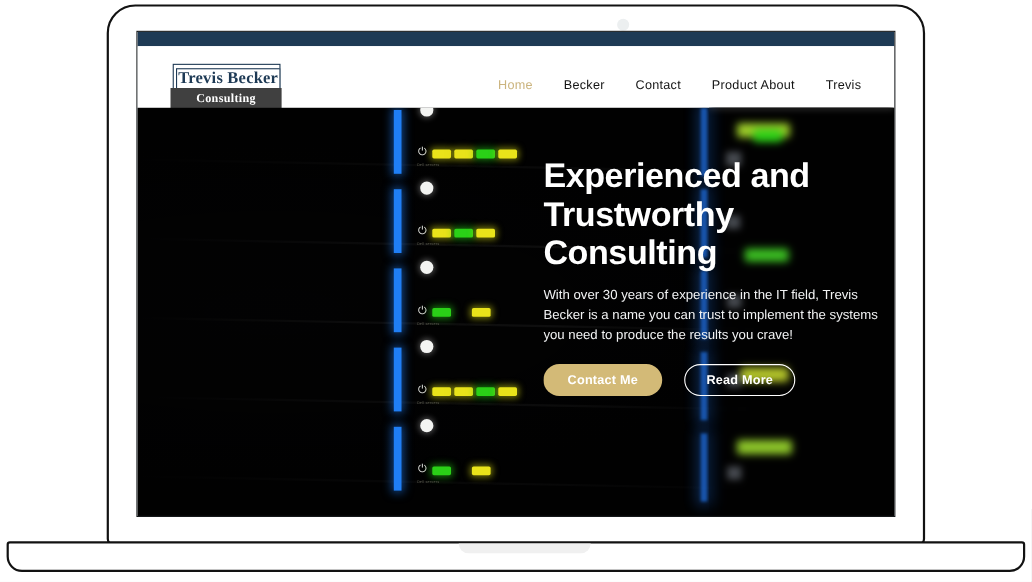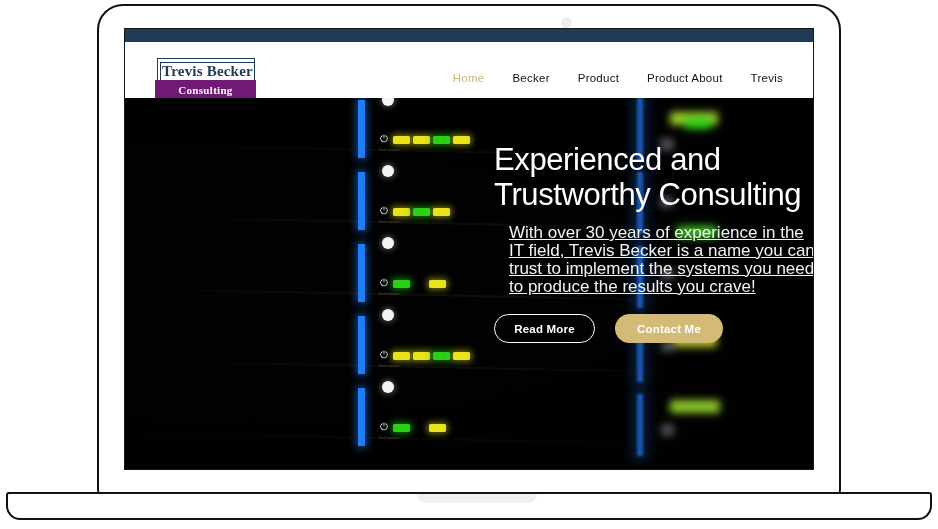--- a/index.html
+++ b/index.html
@@ -35,21 +35,21 @@
   #brand-logo{position:relative;width:108px;height:44px;}
   .logo-outer{position:absolute;left:5px;top:2px;width:98px;height:38px;
     border:1px solid #1e3a55;background:#fff;box-sizing:border-box;}
   .logo-inner-line{position:absolute;left:8px;top:6px;width:95px;height:31px;
     border:1.5px solid #1e3a55;background:#fff;box-sizing:border-box;}
   .logo-name{position:absolute;left:10px;top:6px;width:91px;height:18px;
     display:flex;align-items:center;justify-content:center;
     font-family:"Liberation Serif", serif;font-weight:bold;font-size:15px;
     color:#1e3a55;letter-spacing:.2px;white-space:nowrap;}
   .logo-sub{position:absolute;left:3px;top:24px;width:101px;height:20px;
-    background:#701a75;display:flex;align-items:center;justify-content:center;
+    background:#404040;display:flex;align-items:center;justify-content:center;
     font-family:"Liberation Serif", serif;font-weight:bold;font-size:11px;
     color:#ffffff;letter-spacing:.3px;text-align:right;}
 
   
   #main-nav{display:flex;align-items:center;gap:28px;}
   .nav-link{font-size:11.5px;color:#141414;letter-spacing:.25px;white-space:nowrap;
     cursor:pointer;}
   .nav-link.active{color:#cbb47e;margin-left:33px;}
 
   
@@ -79,23 +79,23 @@
   .led-y{background:#e9e31a;box-shadow:0 0 6px 2px rgba(216,220,20,.5);}
   .led-g{background:#2ad017;box-shadow:0 0 7px 2px rgba(40,200,22,.55);}
   .micro-label{position:absolute;font-size:3.4px;color:#5c5c50;letter-spacing:.2px;
     white-space:nowrap;filter:blur(.45px);}
 
   .blur-box{position:absolute;background:#7f8691;opacity:.55;filter:blur(1.6px);}
   .blur-led{position:absolute;border-radius:2px;filter:blur(2.6px);}
 
   
   #hero-content{position:absolute;left:369px;top:44px;width:320px;z-index:8;}
-  #hero-title{font-size:31px;line-height:35px;font-weight:normal;color:#ffffff;
+  #hero-title{font-size:31px;line-height:35px;font-weight:bold;color:#ffffff;
     letter-spacing:-.4px;margin:0 0 12px 0;}
-  #hero-desc{font-size:17px;line-height:18px;color:#f2f3f4;margin:0 0 18px 15px;width:312px;text-decoration:underline;}
+  #hero-desc{font-size:12px;line-height:18px;color:#f2f3f4;margin:0 0 18px 0;width:312px;}
   #hero-buttons{display:flex;gap:20px;align-items:center;}
   .btn{border-radius:30px;font-size:11.5px;font-weight:bold;letter-spacing:.2px;
     display:flex;align-items:center;justify-content:center;cursor:pointer;box-sizing:border-box;}
   #read-more-button{width:101px;height:29px;border:1.3px solid #ffffff;color:#ffffff;
     background:transparent;}
   #contact-me-button{width:108px;height:29px;background:#d3ba77;color:#ffffff;border:none;}
 
   
   #page-bottom{height:23px;background:#ffffff;position:relative;}
   .dot-cluster{position:absolute;}
@@ -125,21 +125,21 @@
       <div id="brand-logo">
         <div class="logo-outer"></div>
         <div class="logo-inner-line"></div>
         <div class="logo-name">Trevis Becker</div>
         <div class="logo-sub">Consulting</div>
       </div>
 
       <nav id="main-nav">
         <span class="nav-link active">Home</span>
         <span class="nav-link">Becker</span>
-        <span class="nav-link">Product</span>
+        <span class="nav-link">Contact</span>
         <span class="nav-link">Product About</span>
         <span class="nav-link">Trevis</span>
       </nav>
 
     </div>
 
     <section id="hero">
 
       <div class="rack-shelf" style="top:46px;transform:rotate(1.15deg);"></div>
       <div class="rack-shelf" style="top:118px;transform:rotate(1.15deg);"></div>
@@ -220,22 +220,22 @@
       <div class="blur-led" style="left:545px;top:302px;width:50px;height:13px;background:#8ec72a;"></div>
       <div class="blur-box" style="left:536px;top:242px;width:13px;height:12px;"></div>
       <div class="blur-box" style="left:536px;top:326px;width:13px;height:12px;"></div>
 
       <div class="blur-veil"></div>
 
       <div id="hero-content">
         <h1 id="hero-title">Experienced and Trustworthy Consulting</h1>
         <p id="hero-desc">With over 30 years of experience in the IT field, Trevis Becker is a name you can trust to implement the systems you need to produce the results you crave!</p>
         <div id="hero-buttons">
+          <div class="btn" id="contact-me-button">Contact Me</div>
           <div class="btn" id="read-more-button">Read More</div>
-          <div class="btn" id="contact-me-button">Contact Me</div>
         </div>
       </div>
 
     </section>
 
     <div id="page-bottom">
       <div class="dot-cluster">
         
         
         

